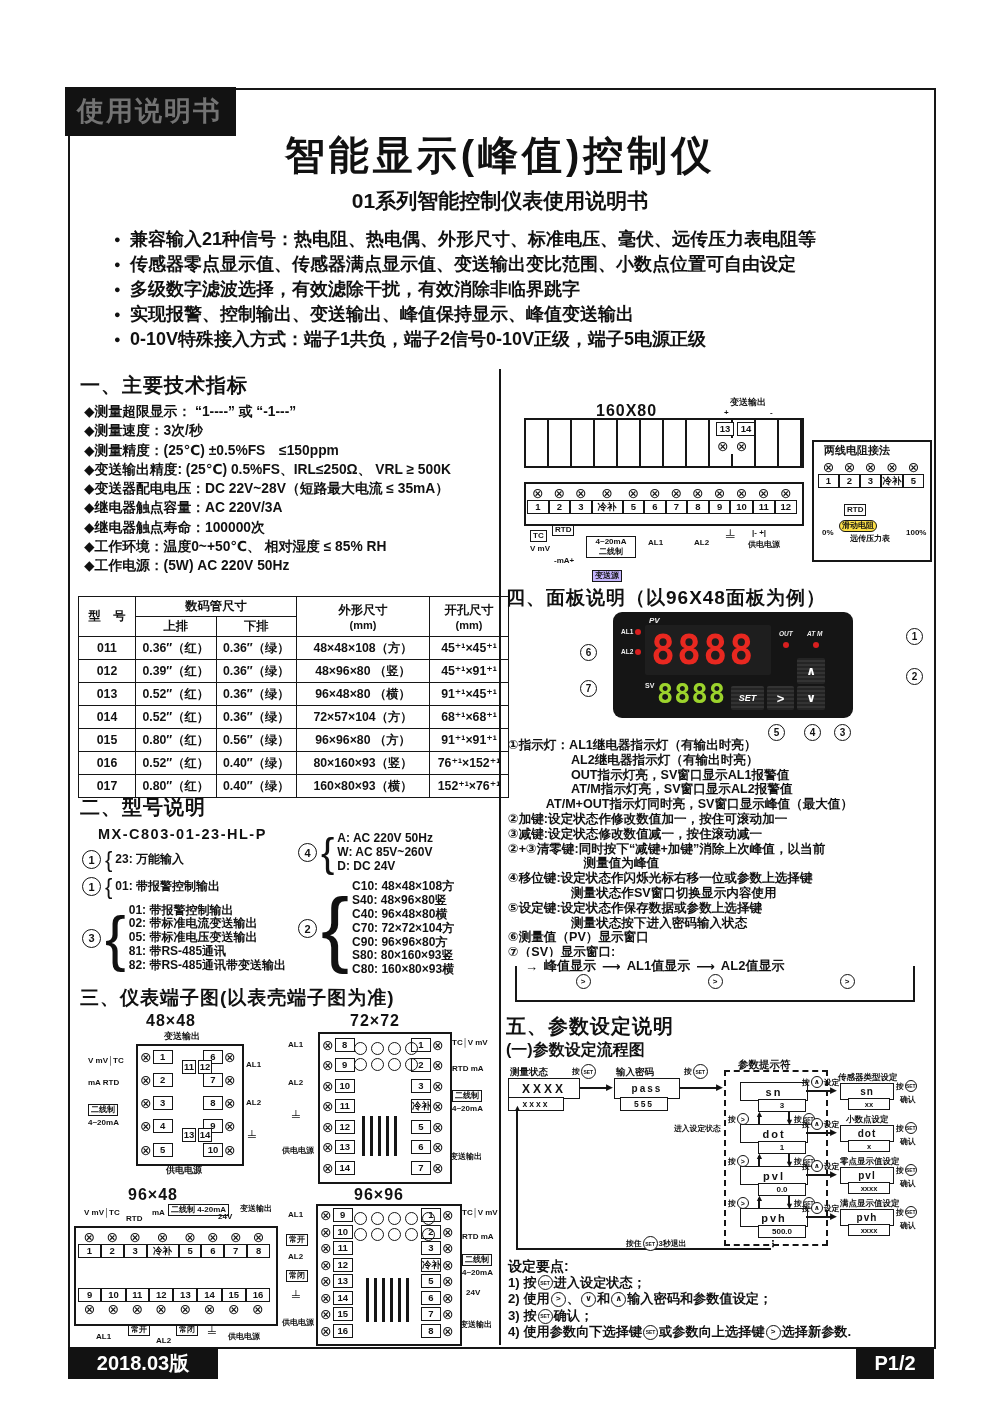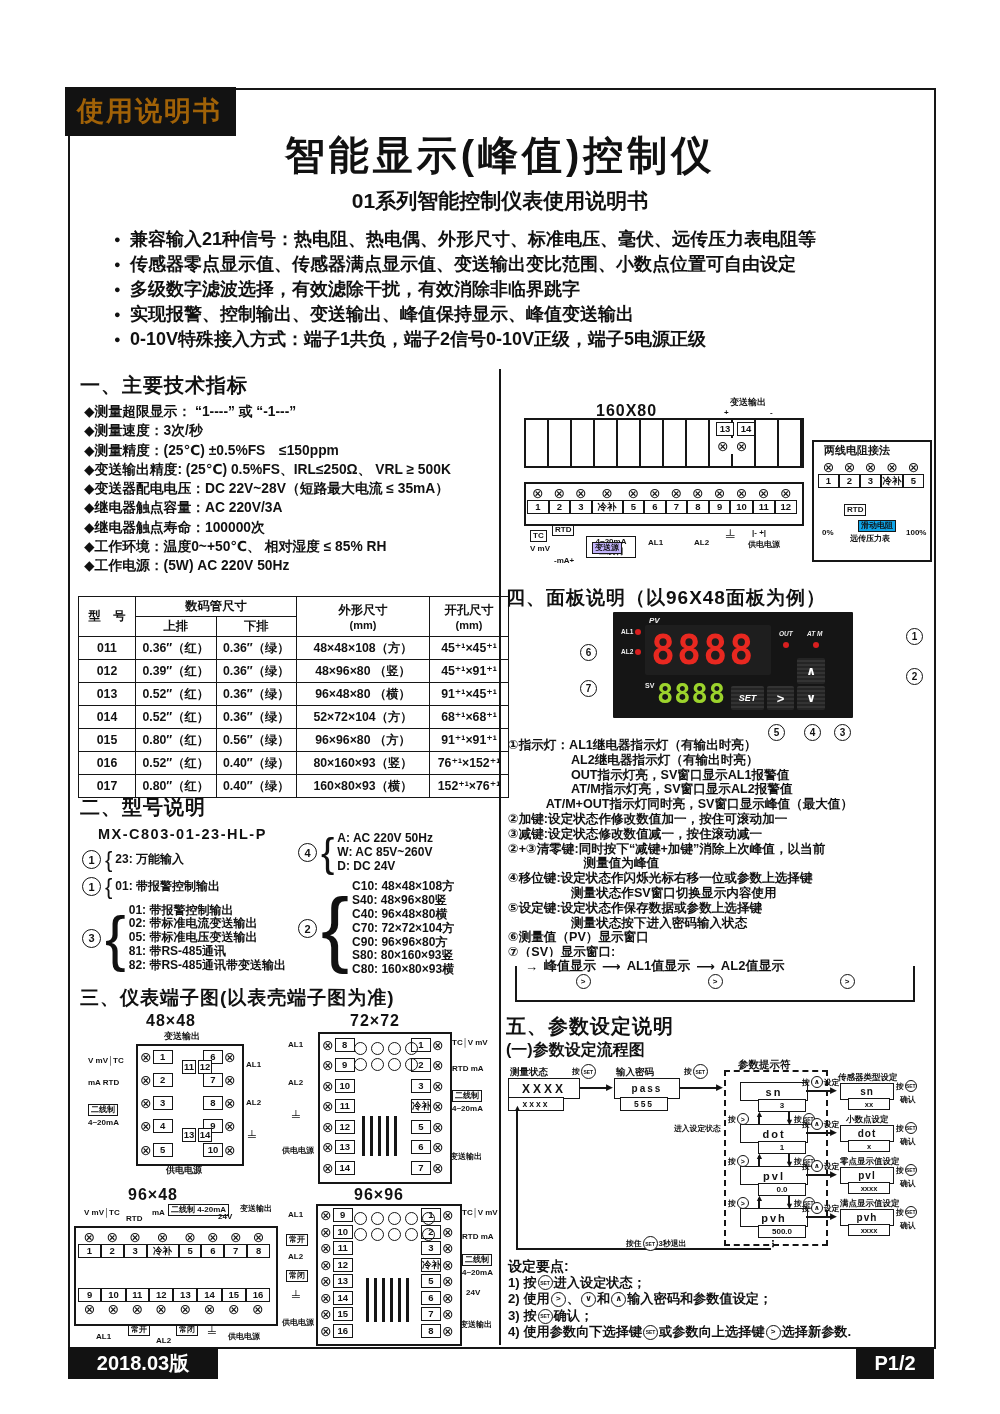--- a/index.html
+++ b/index.html
@@ -1,20 +1,20 @@
 <!DOCTYPE html>
 <html><head>
 <meta charset="utf-8">
 <style>
   html,body{margin:0;padding:0;background:#fff;}
   #page{position:relative;width:1000px;height:1414px;background:#fff;overflow:hidden;
         font-family:"Liberation Sans","DejaVu Sans",sans-serif;color:#111;}
   .abs{position:absolute;}
   #frame{position:absolute;left:68px;top:88px;width:864px;height:1257px;border:2px solid #161616;}
-  #tag{position:absolute;left:65px;top:87px;background:#121212;color:#a16207;font-weight:bold;
+  #tag{position:absolute;left:65px;top:87px;background:#121212;color:#737373;font-weight:bold;
        font-size:27px;padding:6px 14px 7px 12px;letter-spacing:2px;}
   .title{position:absolute;left:0;right:0;top:40px;text-align:center;font-size:40px;font-weight:bold;letter-spacing:4px;}
   .subtitle{position:absolute;left:0;right:0;top:99px;text-align:center;font-size:21px;font-weight:bold;}
   #bullets{position:absolute;left:46px;top:139px;width:800px;}
   #bullets .b-item{font-size:18px;font-weight:bold;line-height:25px;position:relative;padding-left:16px;}
   #bullets .b-item:before{content:"●";position:absolute;left:0;top:0;font-size:11px;}
   #vdivider{position:absolute;left:431px;top:281px;width:2px;height:976px;background:#161616;}
   .sec-title{font-weight:bold;font-size:20px;letter-spacing:1px;}
   
   #specs{position:absolute;left:16px;top:314px;width:406px;}
@@ -41,21 +41,21 @@
   .vstrip{display:flex;flex-direction:column;justify-content:space-between;position:absolute;}
   .vc{display:flex;align-items:center;height:17px;}
   .vc .tnum{width:20px;}
   .vc .screw{margin:0 1px;}
   .slabel{position:absolute;font-size:8px;font-weight:bold;line-height:9px;white-space:nowrap;}
   .slabel.boxed{border:1px solid #161616;padding:0 2px;line-height:10px;}
   .holes{display:flex;gap:4px;}
   .hole{width:11px;height:11px;border:1.6px solid #161616;border-radius:50%;}
   .vents{background:repeating-linear-gradient(90deg,#161616 0 3px,#fff 3px 8px);}
   
-  #panel{position:absolute;background:#151515;border-radius:1px;}
+  #panel{position:absolute;background:#151515;border-radius:9px;}
   #panel .wlab{color:#eee;font-weight:bold;position:absolute;}
   .reddot{width:6px;height:6px;border-radius:50%;background:#d81f1f;position:absolute;}
   #pvdisp{position:absolute;background:#1e1e1e;border-radius:2px;}
   .digits-red{color:#e82820;font-family:"DejaVu Sans Mono",monospace;font-weight:bold;}
   .digits-grn{color:#9cd32c;font-family:"DejaVu Sans Mono",monospace;font-weight:bold;}
   .pbtn{position:absolute;background:repeating-linear-gradient(0deg,#242424 0 2px,#333 2px 4px);
         color:#fff;display:flex;align-items:center;justify-content:center;font-weight:bold;border-radius:2px;}
   .callout{position:absolute;width:15px;height:15px;border:1.5px solid #111;border-radius:50%;background:#fff;
            display:flex;align-items:center;justify-content:center;font-size:10px;font-weight:bold;}
   
@@ -161,21 +161,21 @@
               <td>013</td>
               <td>0.52″（红）</td>
               <td>0.36″（绿）</td>
               <td>96×48×80 （横）</td>
               <td>91⁺¹×45⁺¹</td>
             </tr>
             <tr>
               <td>014</td>
               <td>0.52″（红）</td>
               <td>0.36″（绿）</td>
-              <td>52×72×104（方）</td>
+              <td>72×57×104（方）</td>
               <td>68⁺¹×68⁺¹</td>
             </tr>
             <tr>
               <td>015</td>
               <td>0.80″（红）</td>
               <td>0.56″（绿）</td>
               <td>96×96×80 （方）</td>
               <td>91⁺¹×91⁺¹</td>
             </tr>
             <tr>
@@ -658,21 +658,21 @@
           <div class="tc">
             <span class="screw">⊗</span>
             <span class="tnum">12</span>
           </div>
         </div>
       <div class="slabel boxed" style="left:22px;top:132px;">TC</div>
       <div class="slabel boxed" style="left:44px;top:126px;">RTD</div>
       <div class="slabel" style="left:22px;top:146px;">V mV</div>
       <div class="slabel" style="left:46px;top:158px;">-mA+</div>
       <div class="slabel boxed" style="left:78px;top:138px;width:44px;text-align:center;"><span>4~20mA</span><br><span>二线制</span></div>
-      <div class="slabel boxed" style="left:84px;top:144px;background:#c4b5fd;text-align:right;">变送源</div>
+      <div class="slabel boxed" style="left:84px;top:172px;background:#c4b5fd;text-align:right;">变送源</div>
       <div class="slabel" style="left:140px;top:140px;">AL1</div>
       <div class="slabel" style="left:186px;top:140px;">AL2</div>
       <div class="slabel" style="left:218px;top:134px;font-size:12px;">╧</div>
       <div class="slabel" style="left:244px;top:130px;">|-  +|</div>
       <div class="slabel" style="left:240px;top:142px;">供电电源</div>
 
       <div class="tbox" style="left:304px;top:18px;width:116px;height:118px;margin-top:24px;">
         <div class="slabel" style="left:10px;top:4px;font-size:11px;">两线电阻接法</div>
         <div class="abs hstrip" style="left:4px;top:18px;width:106px;">
             <div class="tc">
@@ -690,21 +690,21 @@
             <div class="tc">
               <span class="screw">⊗</span>
               <span class="tnum">冷补</span>
             </div>
             <div class="tc">
               <span class="screw">⊗</span>
               <span class="tnum">5</span>
             </div>
           </div>
         <div class="slabel boxed" style="left:30px;top:62px;">RTD</div>
-        <div class="slabel boxed" style="left:44px;top:78px;background:#0ea5e9;">滑动电阻</div>
+        <div class="slabel boxed" style="left:25px;top:78px;background:#fde047;border-radius:6px;">滑动电阻</div>
         <div class="slabel" style="left:36px;top:92px;">远传压力表</div>
         <div class="slabel" style="left:8px;top:86px;">0%</div>
         <div class="slabel" style="left:92px;top:86px;">100%</div>
       </div>
     </div>
 
     <div class="abs sec-title" style="left:438px;top:497px;font-size:19px;">四、面板说明（以96X48面板为例）</div>
 
     <div id="panel" style="left:545px;top:524px;width:240px;height:106px;">
       <span class="wlab" style="left:8px;top:16px;font-size:6.5px;">AL1</span>

